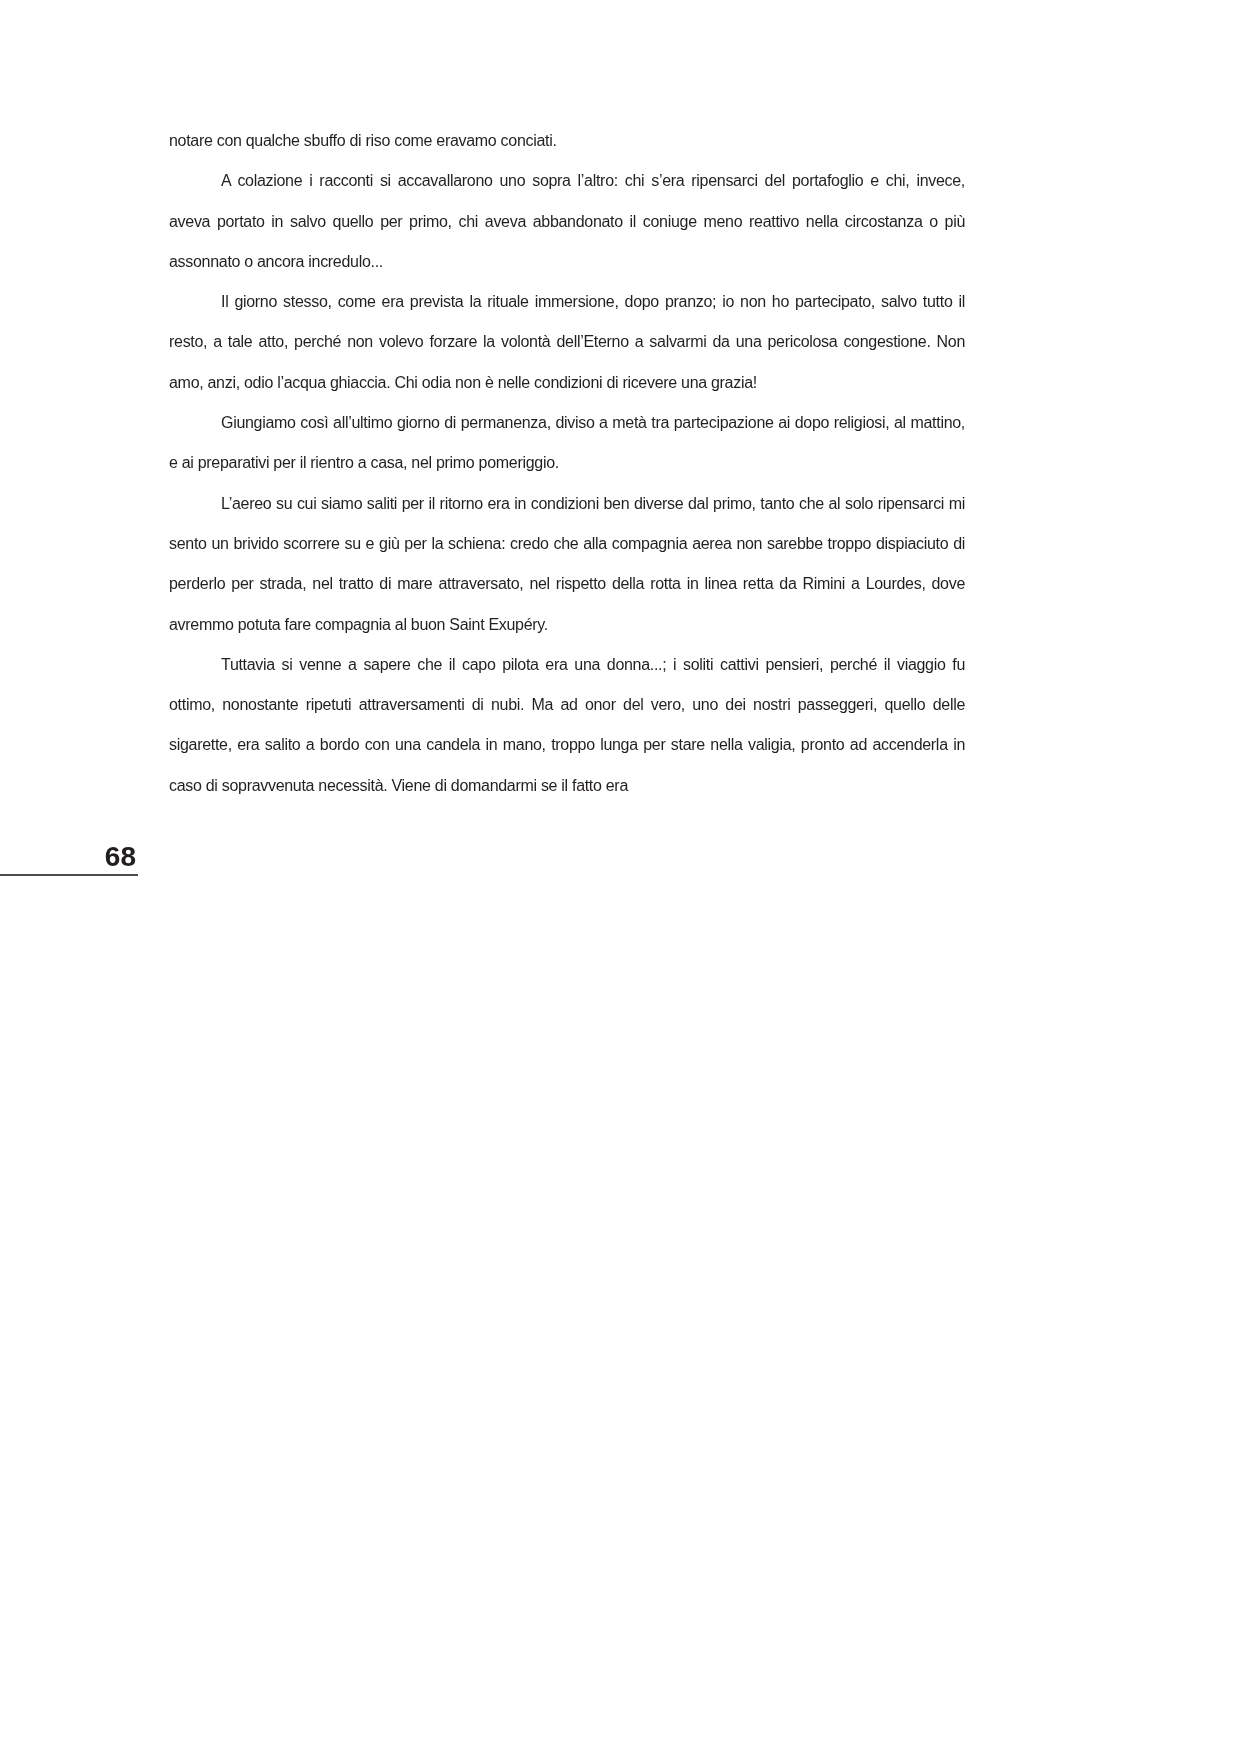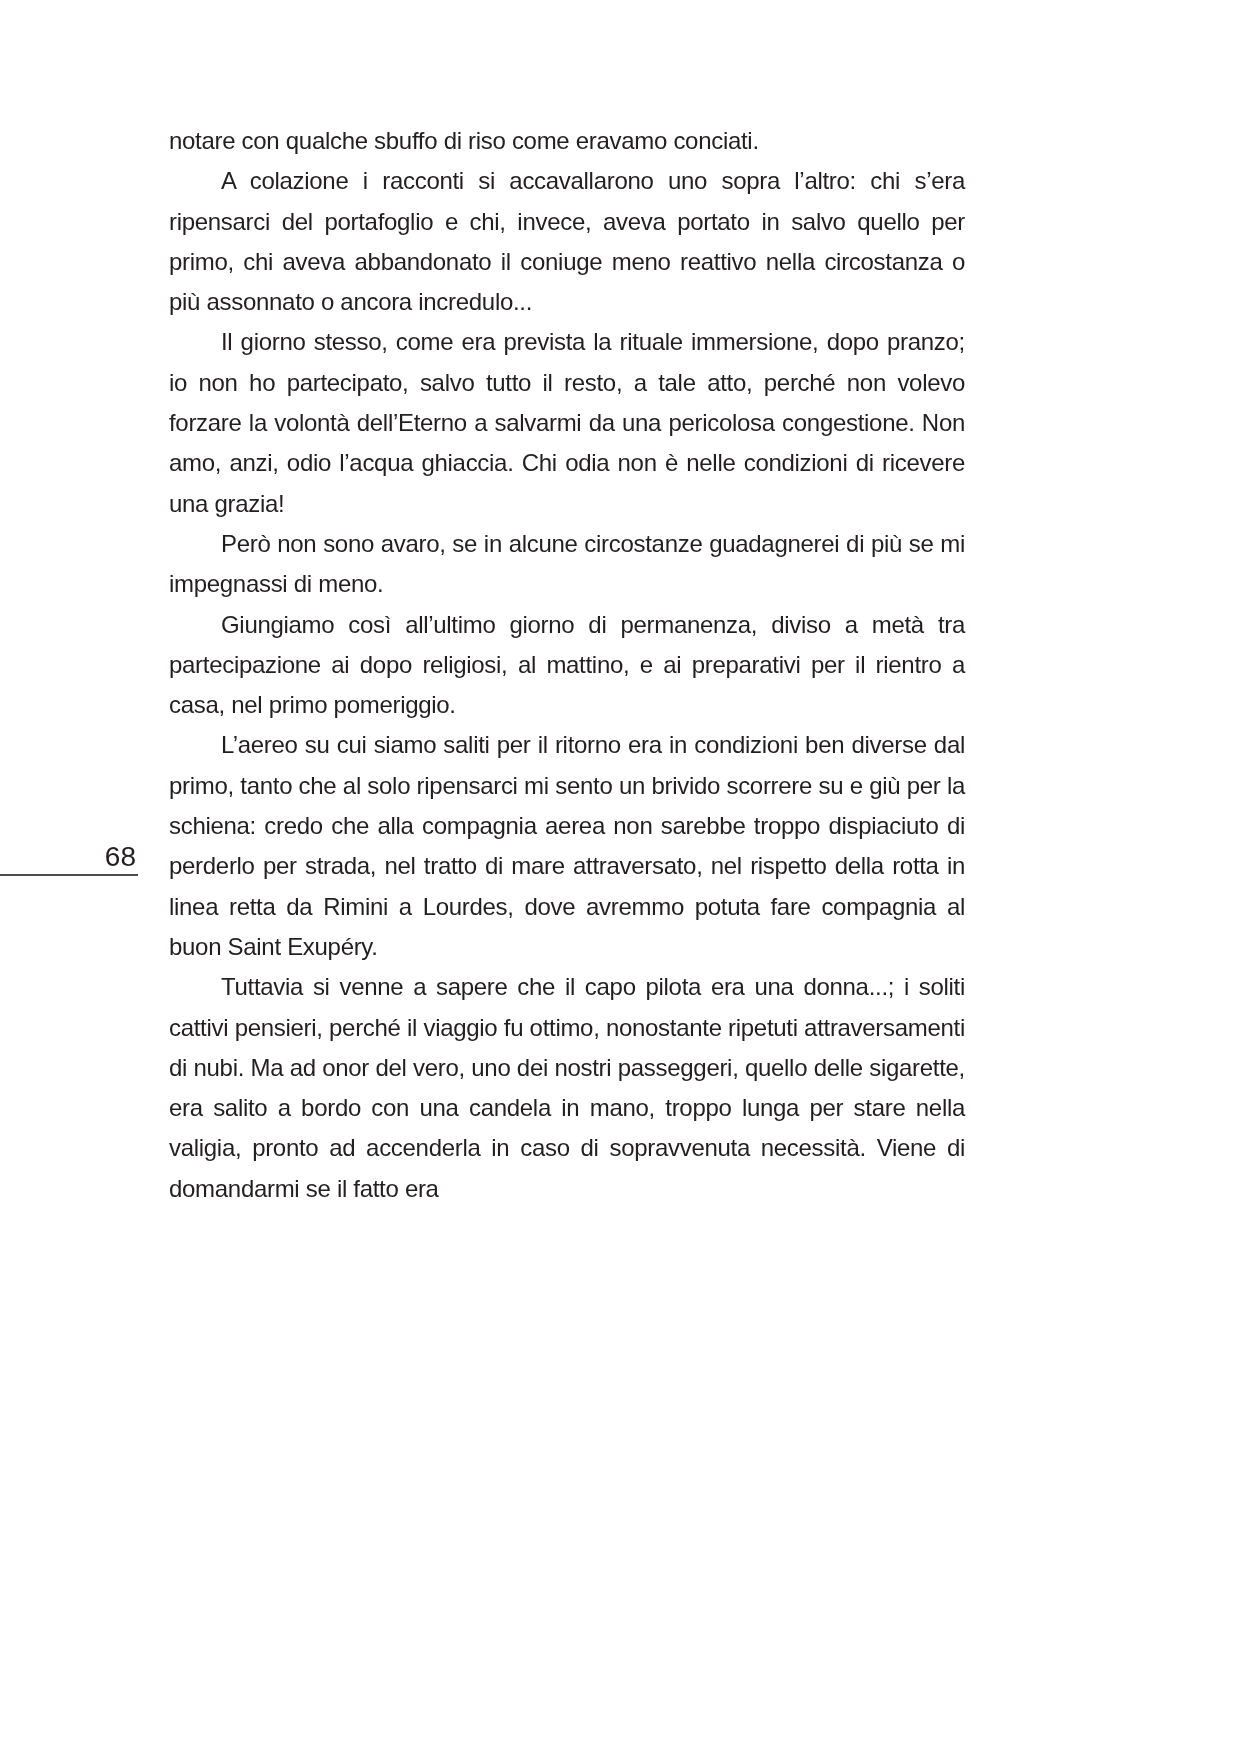--- a/index.html
+++ b/index.html
@@ -14,21 +14,21 @@
     background: #ffffff;
     overflow: hidden;
     font-family: "Liberation Sans", "DejaVu Sans", sans-serif;
   }
   .text-block {
     position: absolute;
     left: 169px;
     top: 121px;
     width: 796px;
     color: #231f20;
-    font-size: 24px;
+    font-size: 16px;
     line-height: 40.3px;
     letter-spacing: -0.3px;
     text-align: justify;
     hyphens: auto;
   }
   .text-block p {
     margin: 0;
     padding: 0;
     text-indent: 52px;
   }
@@ -40,21 +40,21 @@
     left: 0;
     top: 843px;
     width: 138px;
     height: 34px;
   }
   .folio-num {
     position: absolute;
     right: 2px;
     top: 0;
     font-size: 28px;
-    font-weight: normal;
+    font-weight: bold;
     color: #231f20;
     line-height: 28px;
   }
   .folio-rule {
     position: absolute;
     left: 0;
     right: 0;
     top: 31px;
     height: 0;
     border-top: 2px solid #4d4d4d;
@@ -67,19 +67,18 @@
 
   <div class="folio">
     <span class="folio-num">68</span>
     <div class="folio-rule"></div>
   </div>
 
   <div class="text-block" id="text-block">
       <p class="continuation">notare con qualche sbuffo di riso come eravamo conciati.</p>
       <p>A colazione i racconti si accavallarono uno sopra l’altro: chi s’era ripensarci del portafoglio e chi, invece, aveva portato in salvo quello per primo, chi aveva abbandonato il coniuge meno reattivo nella circostanza o più assonnato o ancora incredulo...</p>
       <p>Il giorno stesso, come era prevista la rituale immersione, dopo pranzo; io non ho partecipato, salvo tutto il resto, a tale atto, perché non volevo forzare la volontà dell’Eterno a salvarmi da una pericolosa congestione. Non amo, anzi, odio l’acqua ghiaccia. Chi odia non è nelle condizioni di ricevere una grazia!</p>
-      <p>Però non sono avaro, se in alcune circostanze guadagnerei di più se mi impegnassi di meno.</p>
       <p>Giungiamo così all’ultimo giorno di permanenza, diviso a metà tra partecipazione ai dopo religiosi, al mattino, e ai preparativi per il rientro a casa, nel primo pomeriggio.</p>
       <p>L’aereo su cui siamo saliti per il ritorno era in condizioni ben diverse dal primo, tanto che al solo ripensarci mi sento un brivido scorrere su e giù per la schiena: credo che alla compagnia aerea non sarebbe troppo dispiaciuto di perderlo per strada, nel tratto di mare attraversato, nel rispetto della rotta in linea retta da Rimini a Lourdes, dove avremmo potuta fare compagnia al buon Saint Exupéry.</p>
       <p>Tuttavia si venne a sapere che il capo pilota era una donna...; i soliti cattivi pensieri, perché il viaggio fu ottimo, nonostante ripetuti attraversamenti di nubi. Ma ad onor del vero, uno dei nostri passeggeri, quello delle sigarette, era salito a bordo con una candela in mano, troppo lunga per stare nella valigia, pronto ad accenderla in caso di sopravvenuta necessità. Viene di domandarmi se il fatto era</p>
     </div>
 
 </div>
 
 </body></html>

